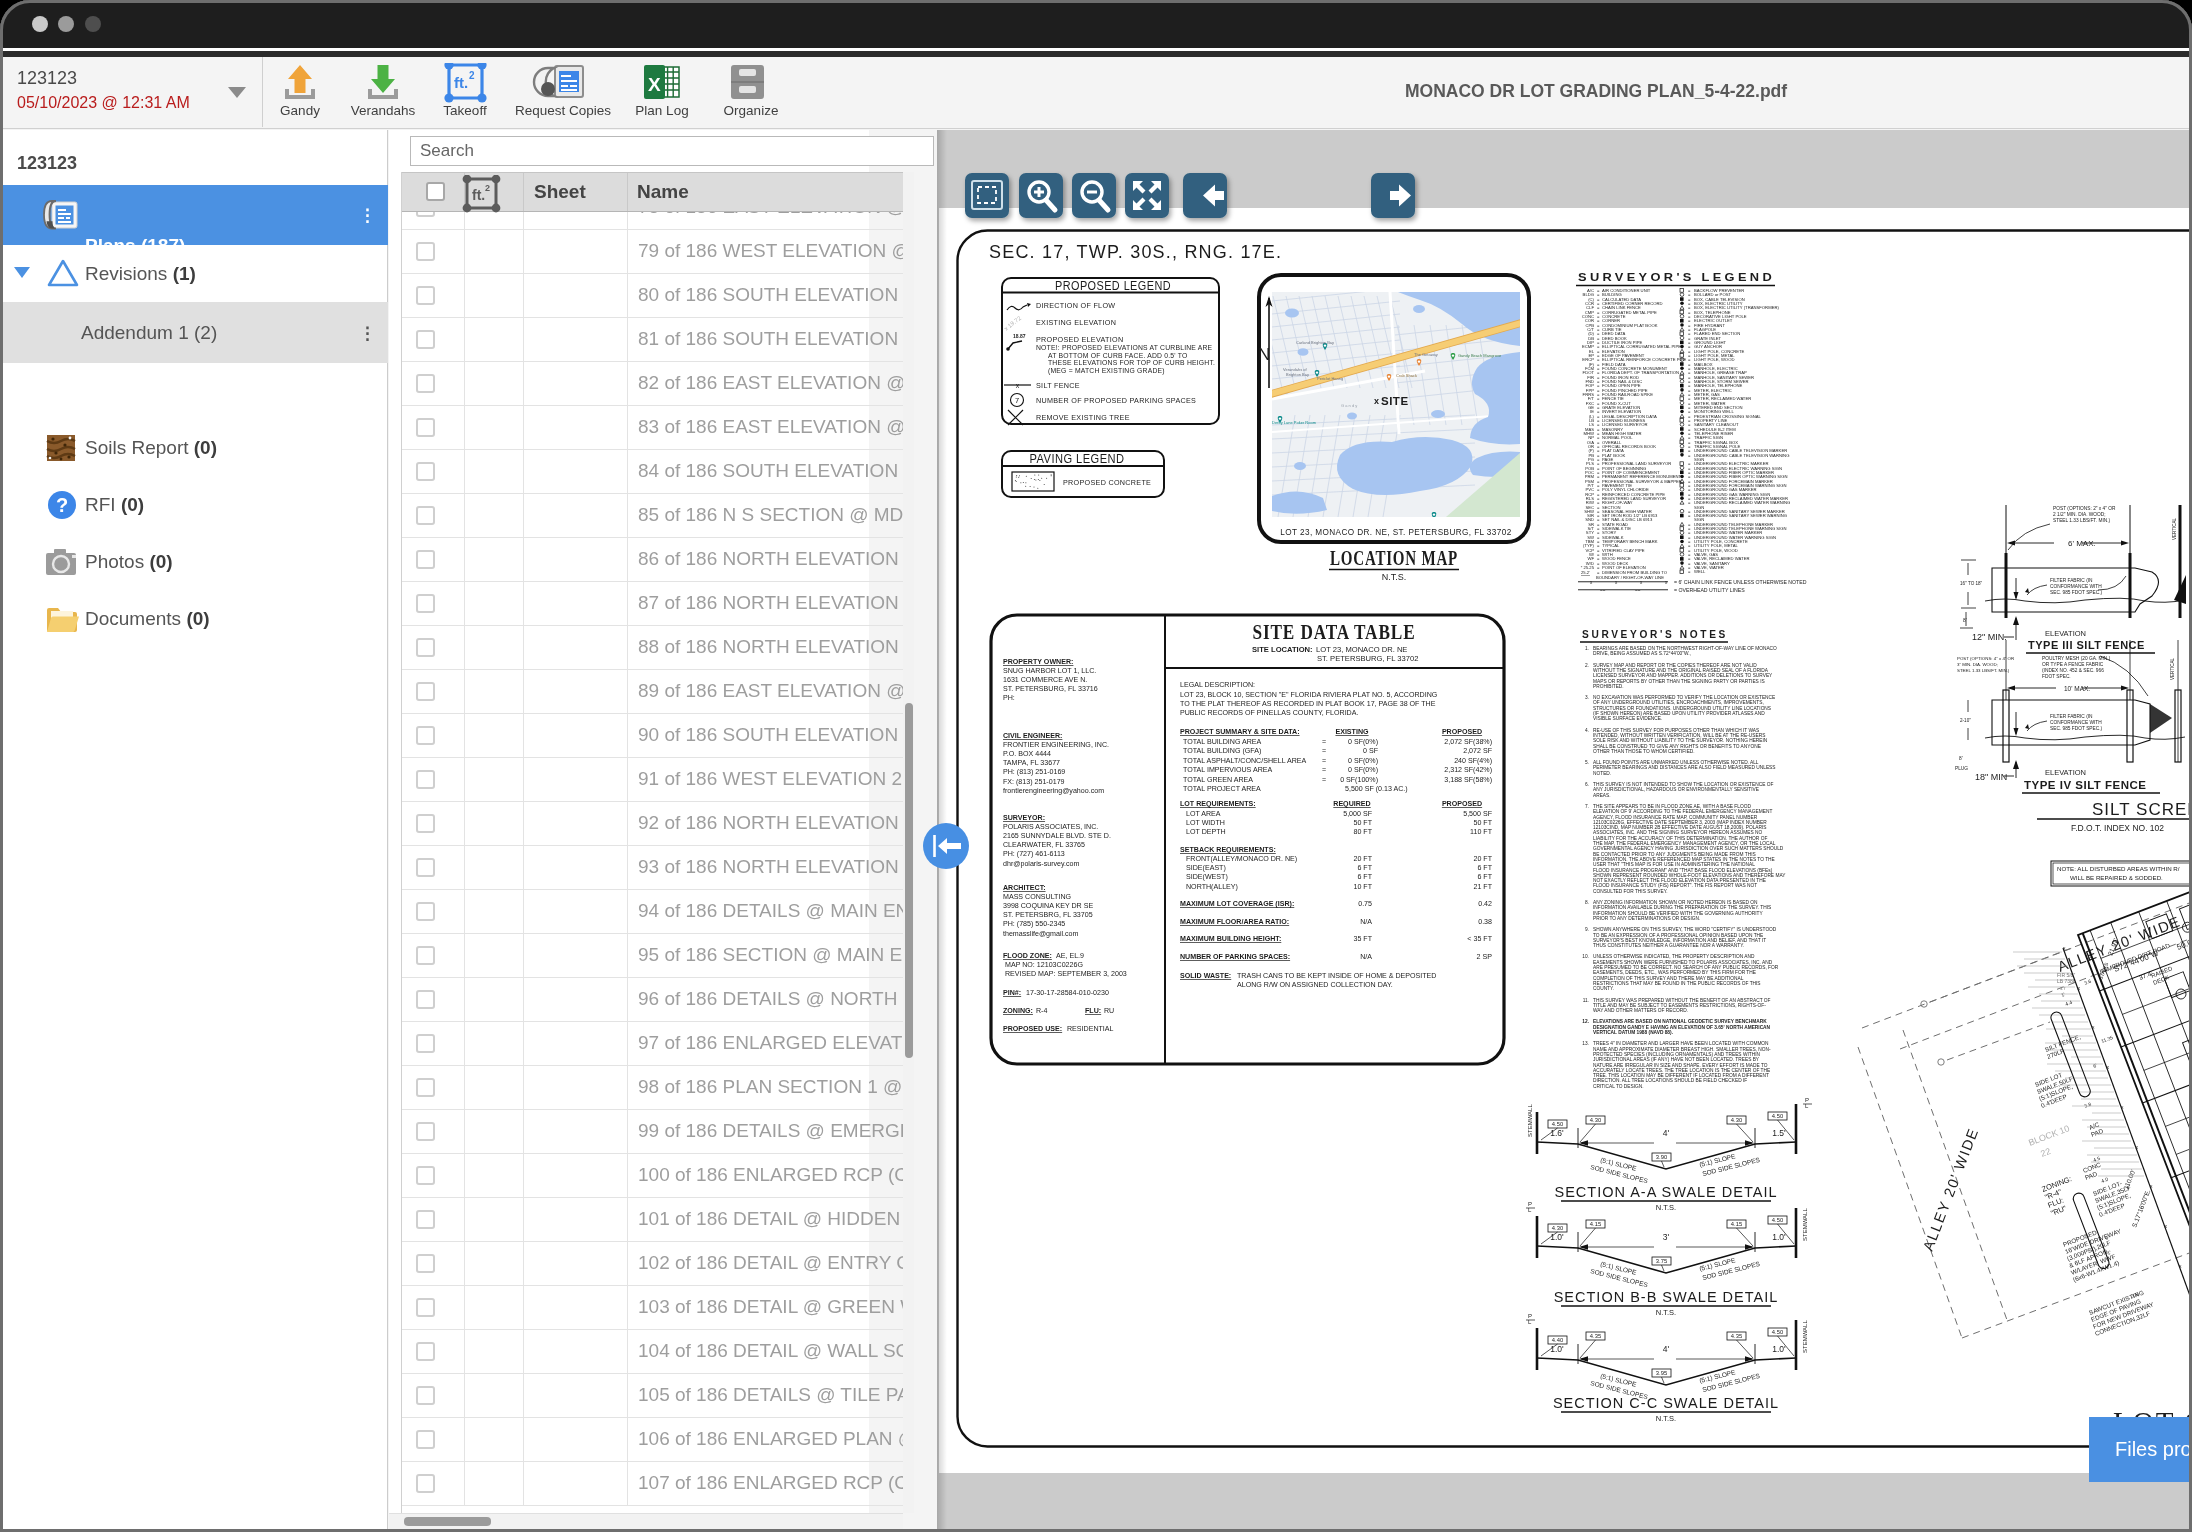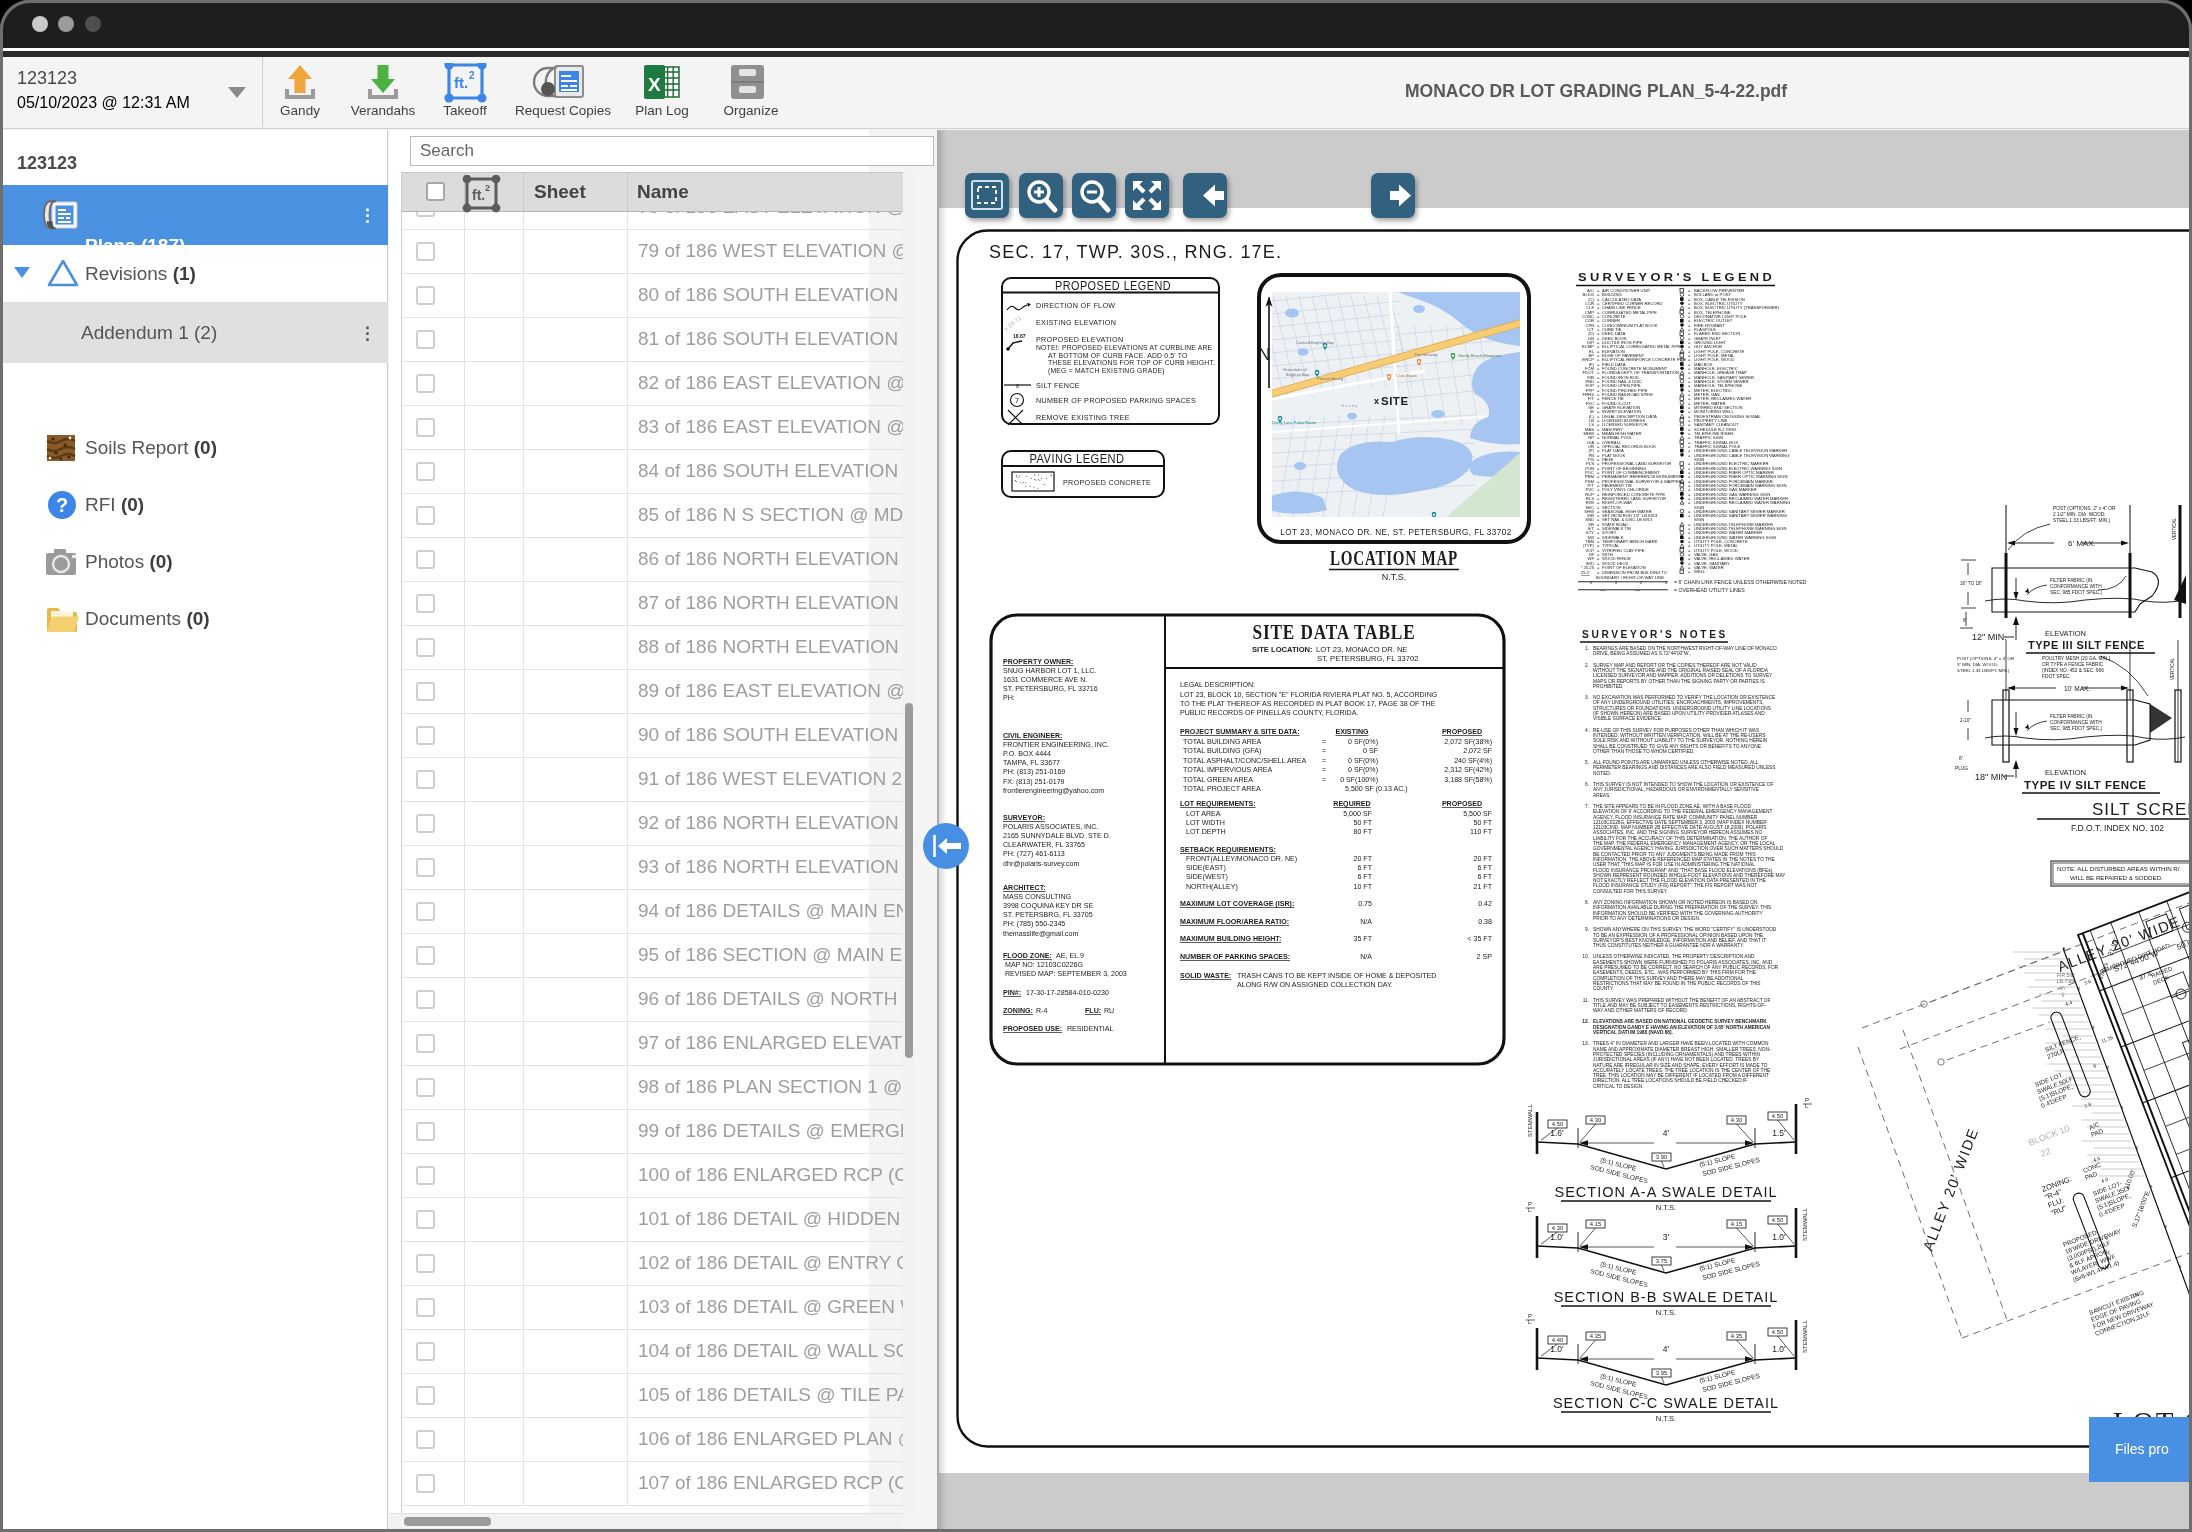--- a/index.html
+++ b/index.html
@@ -26,35 +26,35 @@
 .trow .nm{position:absolute;left:236px;top:10px;font-size:19px;color:#9e9e9e;white-space:nowrap;}
 .cb{position:absolute;left:14px;top:12px;width:19px;height:19px;border:2px solid #cfcfcf;border-radius:3px;background:#fff;}
 .rvln{position:absolute;top:0;bottom:0;width:1px;background:#e3e3e3;}
 #vscroll{position:absolute;left:514px;top:42px;width:11px;height:1341px;background:#f2f2f2;}
 #vthumb{position:absolute;left:1.5px;top:531px;width:8px;height:355px;background:#9b9b9b;border-radius:4px;}
 #hscroll{position:absolute;left:0;top:1383px;width:514px;height:16px;background:#f2f2f2;border-top:1px solid #e0e0e0;}
 #hthumb{position:absolute;left:15px;top:3px;width:87px;height:9px;background:#9b9b9b;border-radius:4px;}
 #viewer{position:absolute;left:937px;top:130px;width:1255px;height:1399px;background:#cbcbcb;}
 #page{position:absolute;left:939px;top:208px;width:1253px;height:1265px;background:#fff;}
 #vshadow{position:absolute;left:937px;top:130px;width:10px;height:1399px;background:linear-gradient(to right,rgba(0,0,0,0.18),rgba(0,0,0,0));}
-#filesbtn{position:absolute;left:2089px;top:1417px;width:103px;height:65px;background:#4a90e2;color:#fff;font-size:14px;line-height:65px;padding-left:26px;z-index:60;white-space:nowrap;overflow:hidden;}
+#filesbtn{position:absolute;left:2089px;top:1417px;width:103px;height:65px;background:#4a90e2;color:#fff;font-size:20px;line-height:65px;padding-left:26px;z-index:60;white-space:nowrap;overflow:hidden;}
 #circbtn{position:absolute;left:922.7px;top:823px;width:46px;height:46px;border-radius:50%;background:#478fe3;z-index:50;}
 svg text{font-family:"Liberation Sans",sans-serif;}
 </style></head><body>
 <div id="clip">
 <div id="titlebar">
 <div class="dot" style="left:32px;background:#c9c9c9;"></div>
 <div class="dot" style="left:58px;background:#9b9b9b;"></div>
 <div class="dot" style="left:85px;background:#4e4e4e;"></div>
 </div>
 <div id="whiteline"></div>
     <div id="darkstrip"></div>
 <div id="toolbar">
 <div class="abs" style="left:14px;top:11px;font-size:18px;color:#4a4a4a;">123123</div>
-<div class="abs" style="left:14px;top:37px;font-size:16px;color:#000000;">05/10/2023 @ 12:31 AM</div>
+<div class="abs" style="left:14px;top:37px;font-size:16px;color:#b91c1c;">05/10/2023 @ 12:31 AM</div>
 <div class="abs" style="left:225px;top:30px;width:0;height:0;border-left:9px solid transparent;border-right:9px solid transparent;border-top:11.5px solid #8b8b8b;"></div>
 <div class="abs" style="left:259px;top:0;width:1px;height:70px;background:#cfcfcf;"></div>
 <svg class="abs" style="left:267px;top:6px;" width="510" height="40" viewBox="0 0 510 40">
 <g>
 <path d="M30 2 L42 16 L35.5 16 L35.5 30 L24.5 30 L24.5 16 L18 16 Z" fill="#f0a43a"></path>
 <path d="M17 26 L17 34 L43 34 L43 26" fill="none" stroke="#9b9b9b" stroke-width="4"></path>
 </g>
 <g>
 <path d="M113 30 L101 16 L107.5 16 L107.5 2 L118.5 2 L118.5 16 L125 16 Z" fill="#4cb244"></path>
 <path d="M100 26 L100 34 L126 34 L126 26" fill="none" stroke="#9b9b9b" stroke-width="4"></path>

